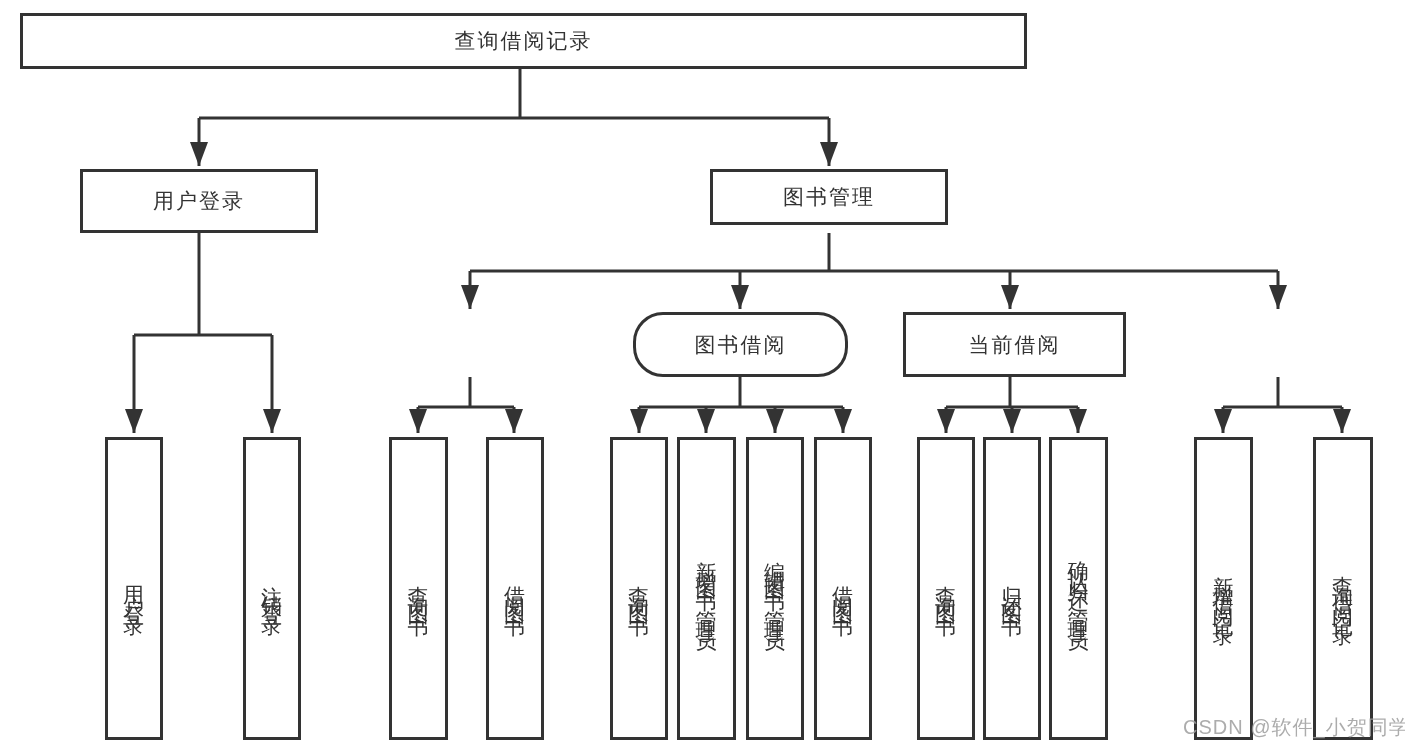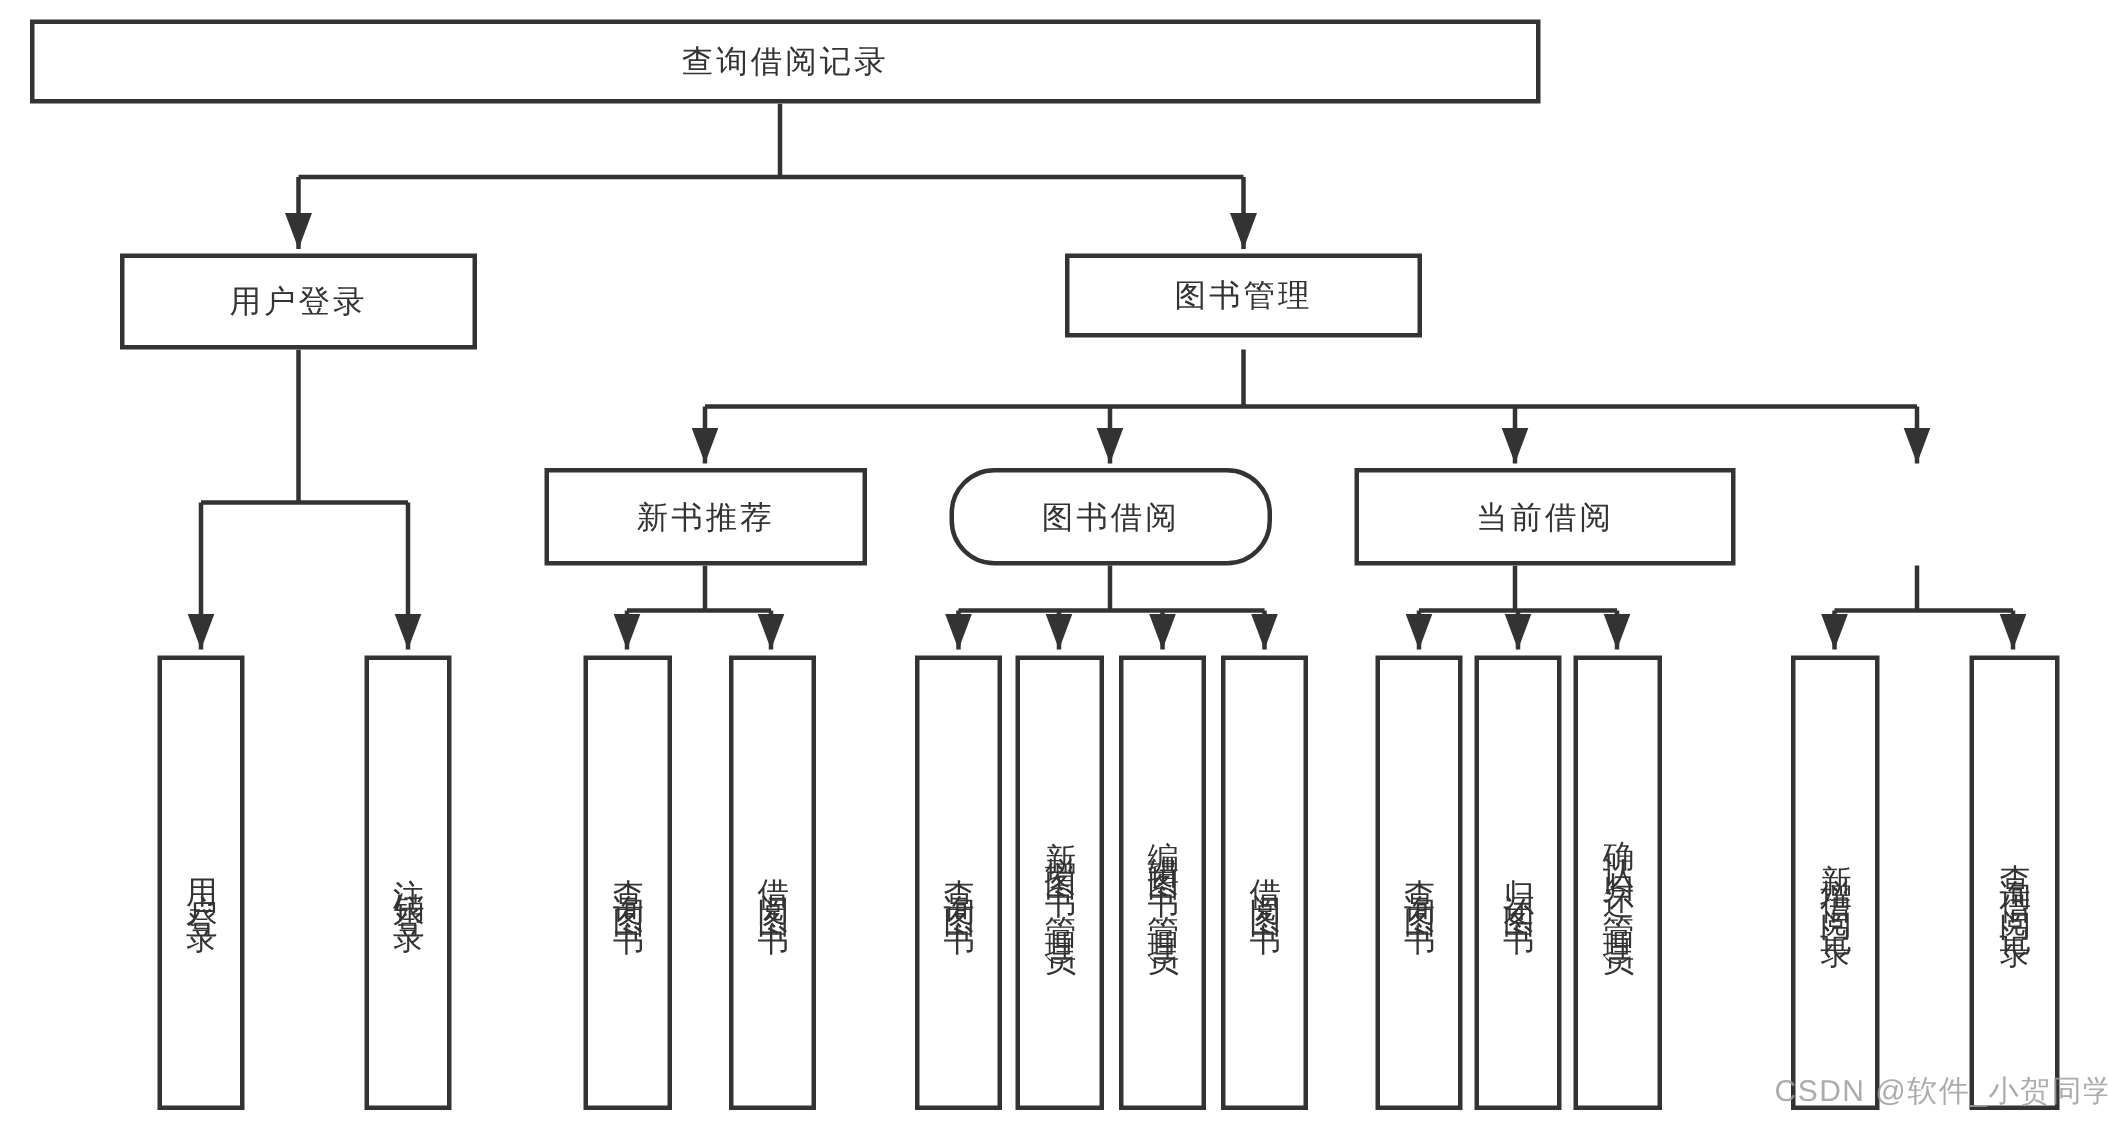--- a/index.html
+++ b/index.html
@@ -45,21 +45,21 @@
     line-height: 1;
     top: 437px;
     height: 303px;
   }
   
   .n-root    { left: 20px;   top: 13px;  width: 1007px; height: 56px; }
   .n-login   { left: 80px;   top: 169px; width: 238px;  height: 64px; }
   .n-mgmt    { left: 710px;  top: 169px; width: 238px;  height: 56px; }
   .n-newrec  { left: 363px;  top: 312px; width: 215px;  height: 65px; }
   .n-borrow  { left: 633px;  top: 312px; width: 215px;  height: 65px; border-radius: 30px; }
-  .n-current { left: 903px;  top: 312px; width: 254px;  height: 65px; }
+  .n-current { left: 903px;  top: 312px; width: 223px;  height: 65px; }
   .n-records { left: 1171px; top: 312px; width: 215px;  height: 65px; }
   
   .l-a1 { left: 105px;  width: 58px; }
   .l-a2 { left: 243px;  width: 58px; }
   .l-b1 { left: 389px;  width: 59px; }
   .l-b2 { left: 486px;  width: 58px; }
   .l-c1 { left: 610px;  width: 58px; }
   .l-c2 { left: 677px;  width: 59px; }
   .l-c3 { left: 746px;  width: 58px; }
   .l-c4 { left: 814px;  width: 58px; }
@@ -132,21 +132,20 @@
       <path d="M1223,407 V433" marker-end="url(#ah)"></path>
       <path d="M1342,407 V433" marker-end="url(#ah)"></path>
     </g>
   </svg>
 
   <div class="node h n-root">查询借阅记录</div>
 
   <div class="node h n-login">用户登录</div>
   <div class="node h n-mgmt">图书管理</div>
 
-  <div class="node h n-newrec">新书推荐</div>
   <div class="node h n-borrow">图书借阅</div>
   <div class="node h n-current">当前借阅</div>
 
   <div class="node v l-a1">用户登录</div>
   <div class="node v l-a2">注销登录</div>
 
   <div class="node v l-b1">查询图书</div>
   <div class="node v l-b2">借阅图书</div>
 
   <div class="node v l-c1">查询图书</div>

